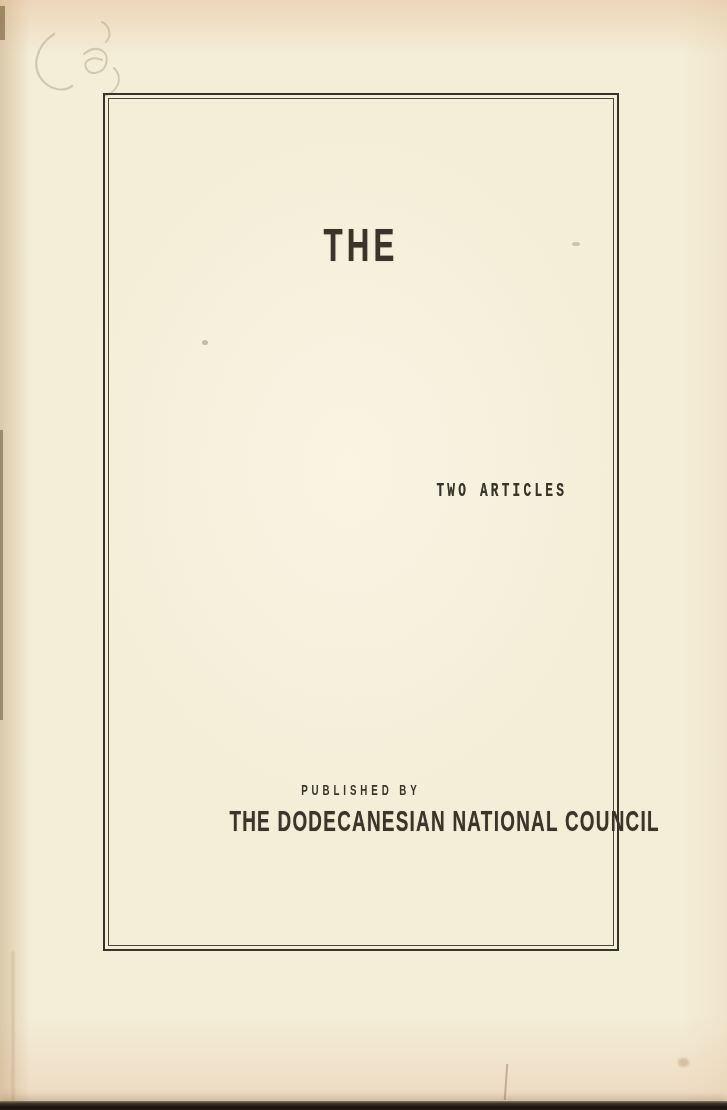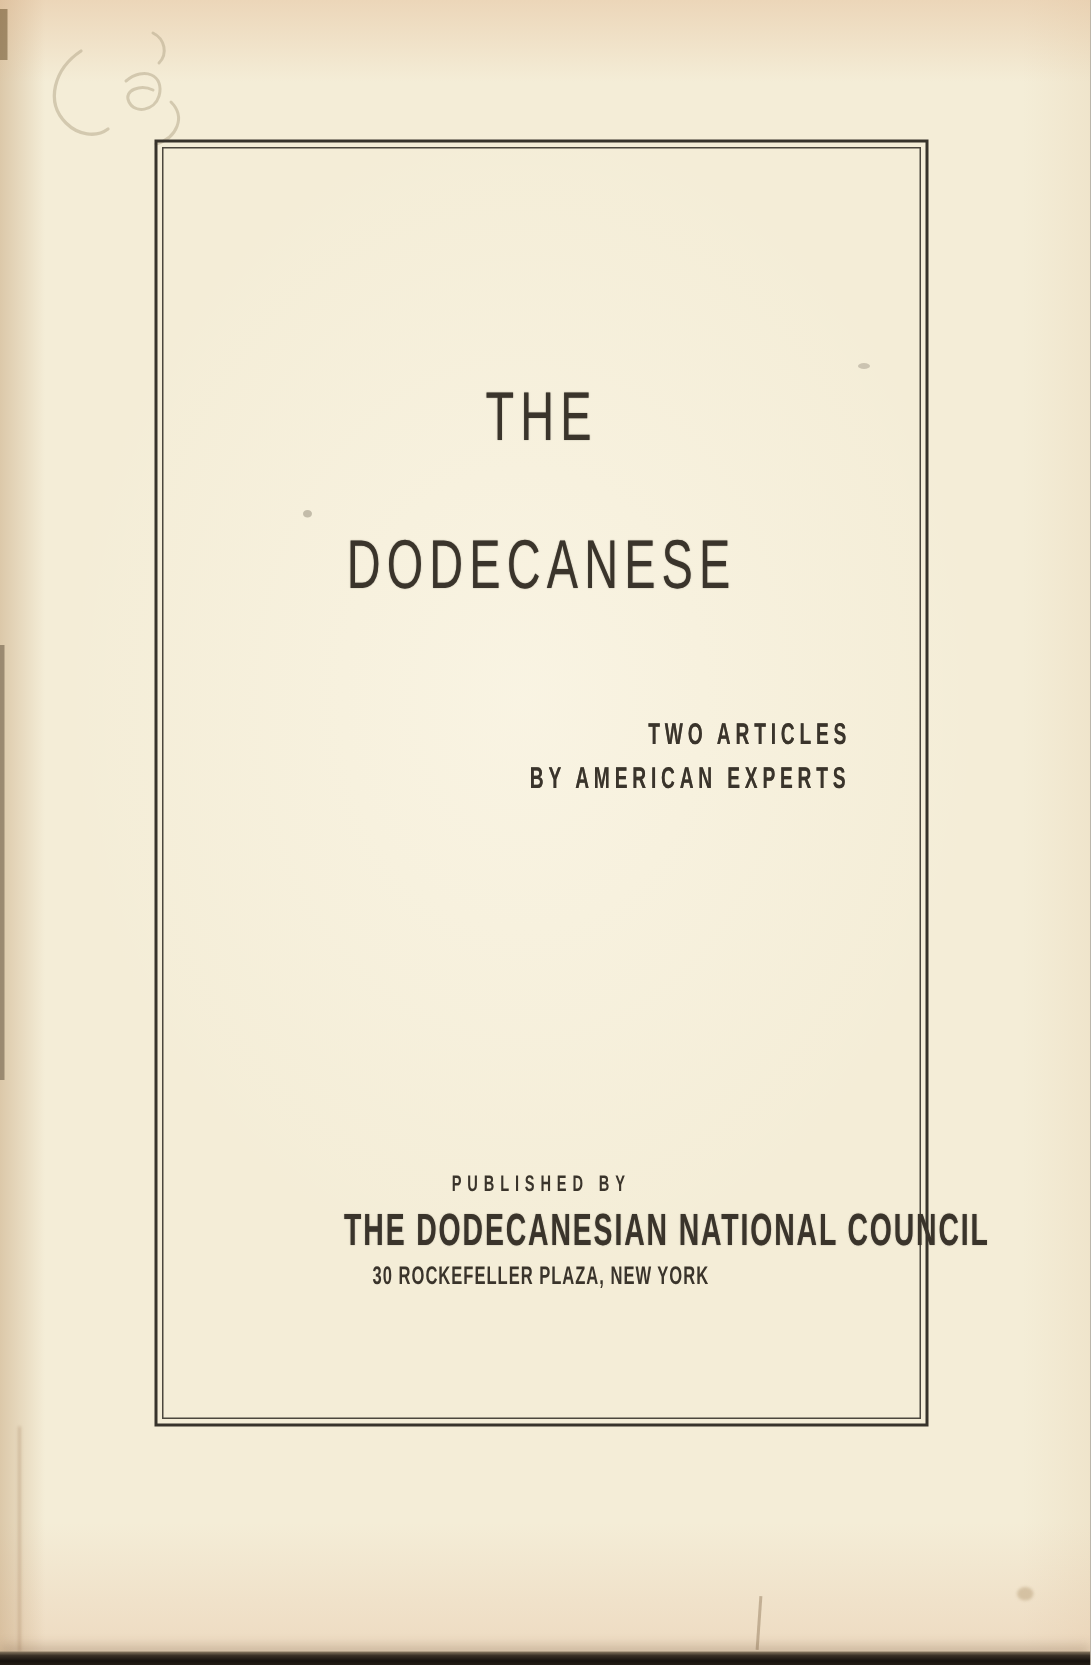--- a/index.html
+++ b/index.html
@@ -22,24 +22,24 @@
   .frame{
     position:absolute; left:103px; top:93px; width:512px; height:854px;
     border:2px solid var(--frame-line,#37332b);
   }
   .frame-inner{
     position:absolute; inset:3px;
     border:1px solid var(--frame-line-inner,#4b463d);
   }
   .txt{display:inline-block; white-space:nowrap;}
   .title{position:absolute; left:103px; width:516px; top:212px; text-align:center;}
-  .title-line{height:67px; line-height:67px; font-size:46px; font-weight:400; letter-spacing:6px;margin-top:32px;}
+  .title-line{height:67px; line-height:67px; font-size:46px; font-weight:700; letter-spacing:6px;}
   .title-line .txt{transform:scaleX(0.68); transform-origin:center;
     text-shadow:0 0 1px rgba(58,52,43,0.55);}
-  .subtitle{position:absolute; top:476px; right:160px; text-align:right;}
+  .subtitle{position:absolute; top:476px; right:160px; text-align:right;font-family:Liberation Mono, monospace;}
   .sub-line{height:29px; line-height:29px; font-size:20px; font-weight:700; letter-spacing:5px;}
   .sub-line .txt{transform:scaleX(0.64); transform-origin:right center;
     text-shadow:0 0 0.5px rgba(58,52,43,0.6);}
   .imprint{position:absolute; left:103px; width:516px; top:780px; text-align:center;}
   .imprint-published{height:20px; line-height:20px; font-size:15px; font-weight:700; letter-spacing:6px;}
   .imprint-published .txt{transform:scaleX(0.65); transform-origin:center;}
   .imprint-name{height:28px; line-height:28px; margin-top:7px; font-size:30px; font-weight:700; letter-spacing:2px;}
   .imprint-name .txt{transform:scaleX(0.63); transform-origin:center;
     text-shadow:0 0 1px rgba(58,52,43,0.5);}
   .imprint-address{height:20px; line-height:20px; margin-top:6px; font-size:17px; font-weight:700; letter-spacing:1px;}
@@ -72,43 +72,34 @@
   </svg>
 
   <div class="frame">
     <div class="frame-inner"></div>
   </div>
 
   <div class="title">
     <div class="title-line">
       <span class="txt">THE</span>
     </div>
-    <div class="title-line">
-      <span class="txt">DODECANESE</span>
-    </div>
   </div>
 
   <div class="subtitle">
     <div class="sub-line">
       <span class="txt">TWO ARTICLES</span>
-    </div>
-    <div class="sub-line">
-      <span class="txt">BY AMERICAN EXPERTS</span>
     </div>
   </div>
 
   <div class="imprint">
     <div class="imprint-published">
       <span class="txt">PUBLISHED BY</span>
     </div>
     <div class="imprint-name">
       <span class="txt">THE DODECANESIAN NATIONAL COUNCIL</span>
-    </div>
-    <div class="imprint-address">
-      <span class="txt">30 ROCKEFELLER PLAZA, NEW YORK</span>
     </div>
   </div>
 
   <div class="artifact notch"></div>
   <div class="artifact left-sliver"></div>
   <div class="artifact crease-bl"></div>
   <div class="artifact speck-a"></div>
   <div class="artifact speck-b"></div>
   <div class="artifact scratch"></div>
   <div class="artifact scuff"></div>

